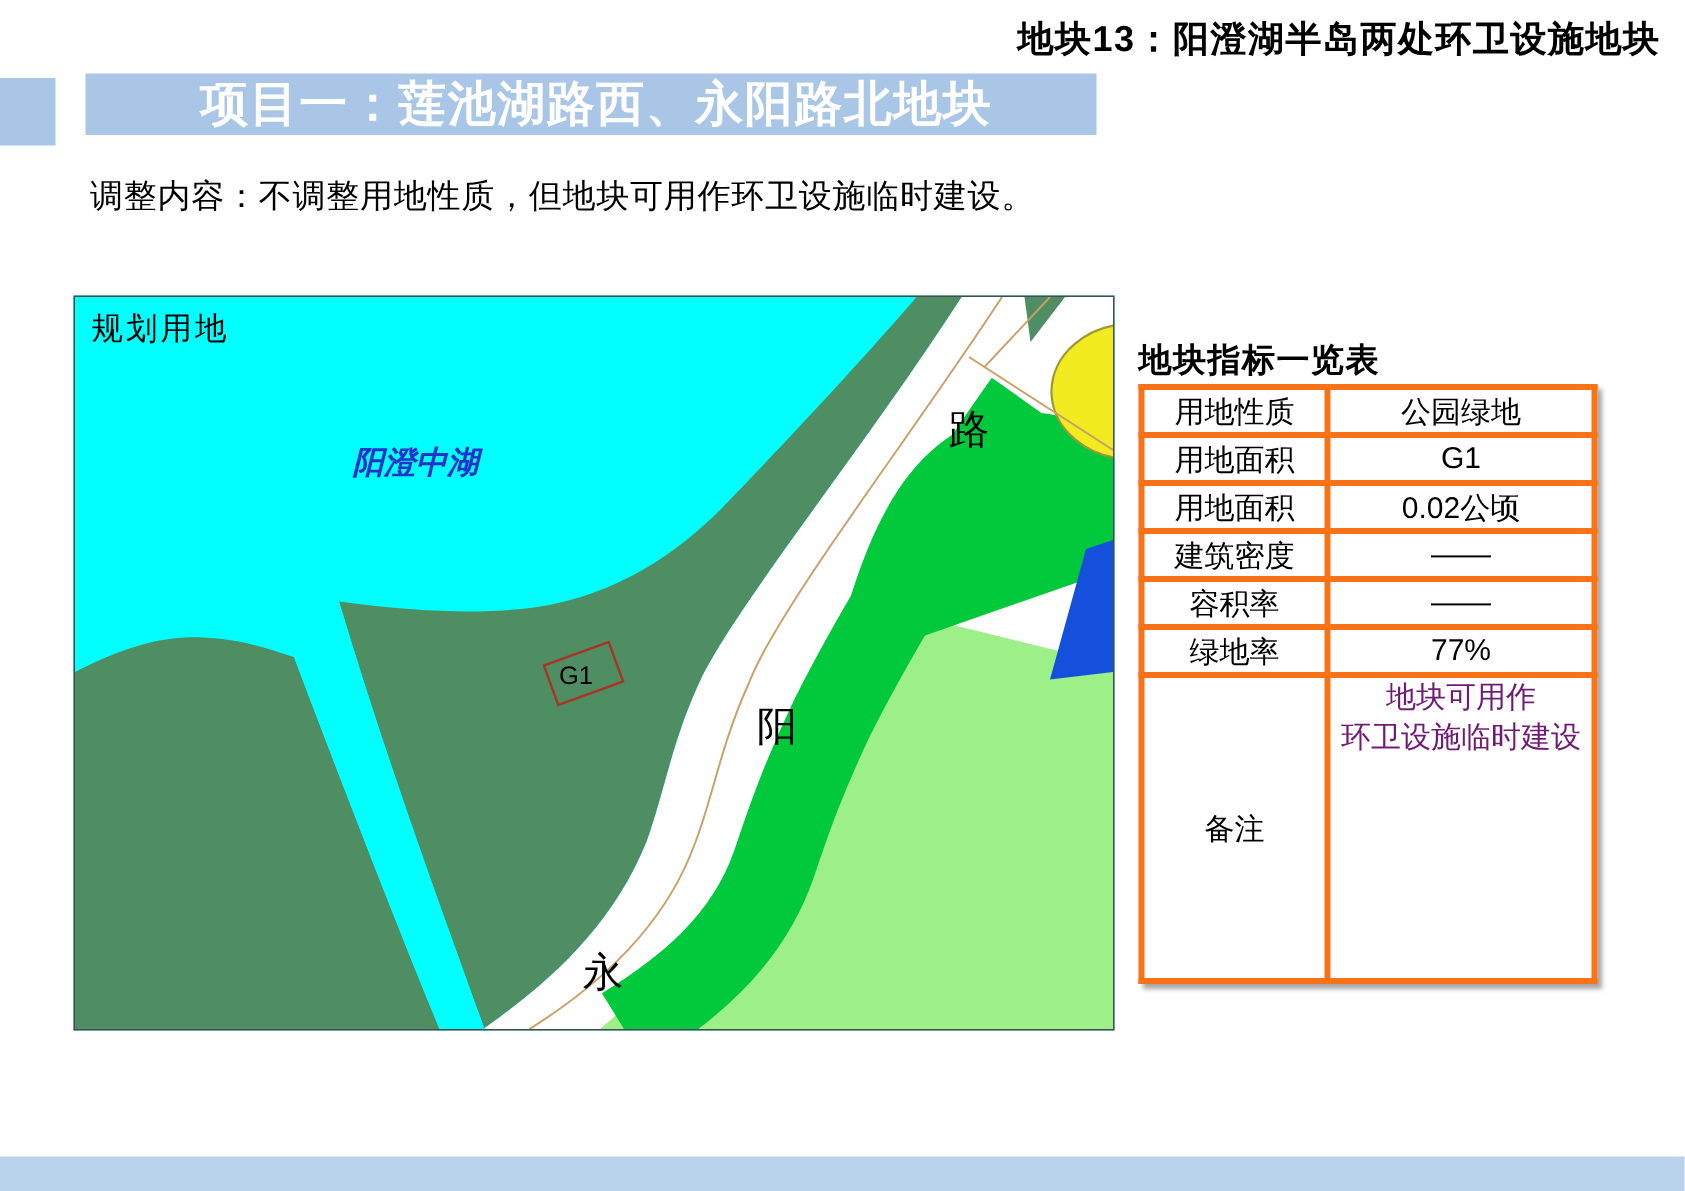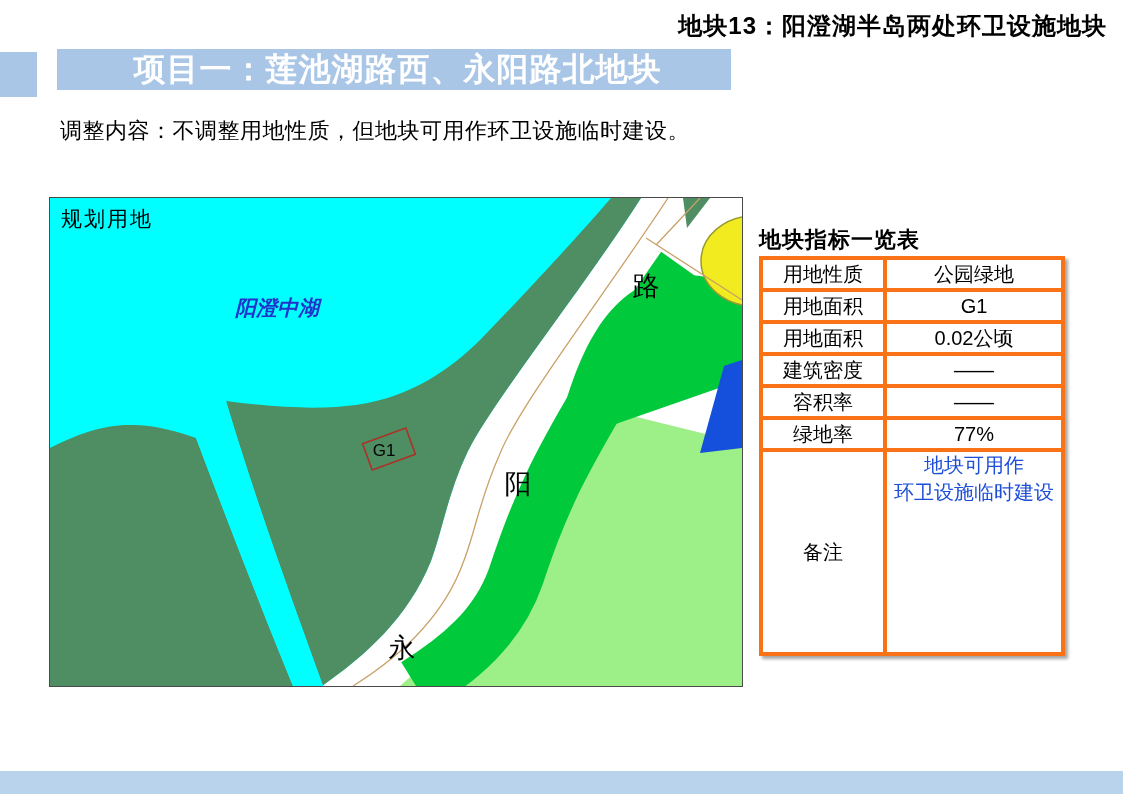--- a/index.html
+++ b/index.html
@@ -43,21 +43,21 @@
   }
   .spec-table td{
     border:4px solid #f97316;font-size:20px;font-weight:500;text-align:center;
     vertical-align:middle;padding:0;
   }
   .spec-table td.c1{width:120px;}
   .spec-table td.c2{width:174px;}
   .spec-table tr.r{height:32px;}
   .spec-table tr.remark-row{height:204px;}
   .spec-table td.remark-val{
-    vertical-align:top;color:#1d4ed8;line-height:1.35;
+    vertical-align:top;color:#701a75;line-height:1.35;
   }
   .footer-bar{
     position:absolute;left:0;bottom:0;width:100%;height:23px;background:#B9D3EC;
   }
   svg text{font-family:"Liberation Sans","DejaVu Sans",sans-serif;}
 </style>
 </head>
 <body>
 
 <div class="page-header">地块13：阳澄湖半岛两处环卫设施地块</div>

